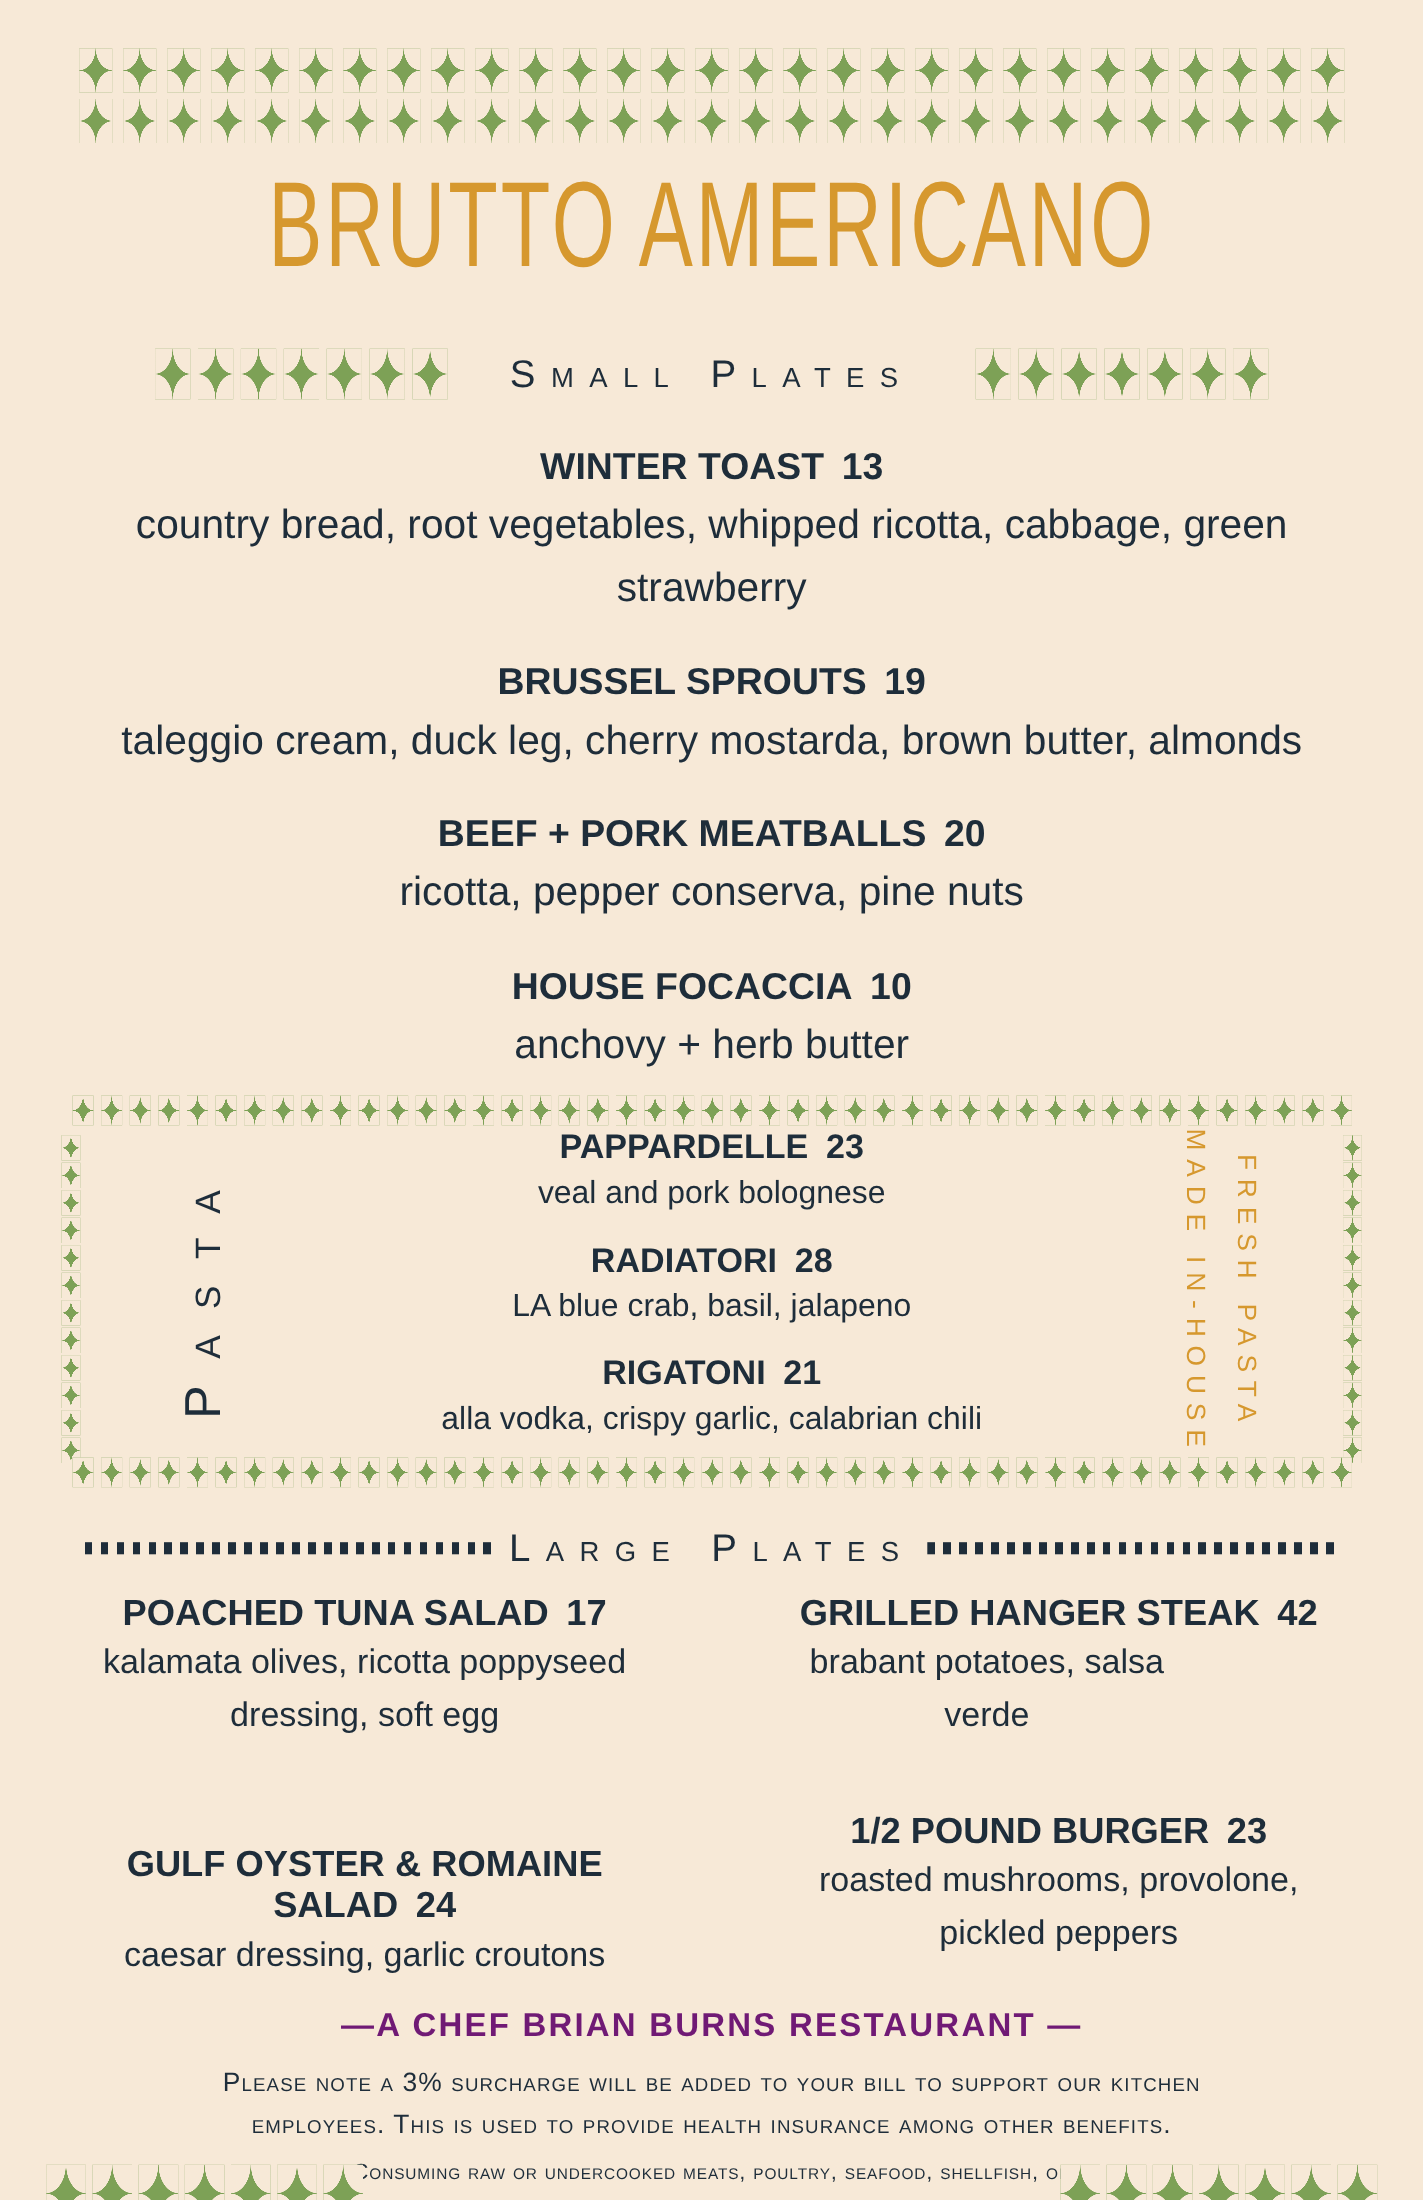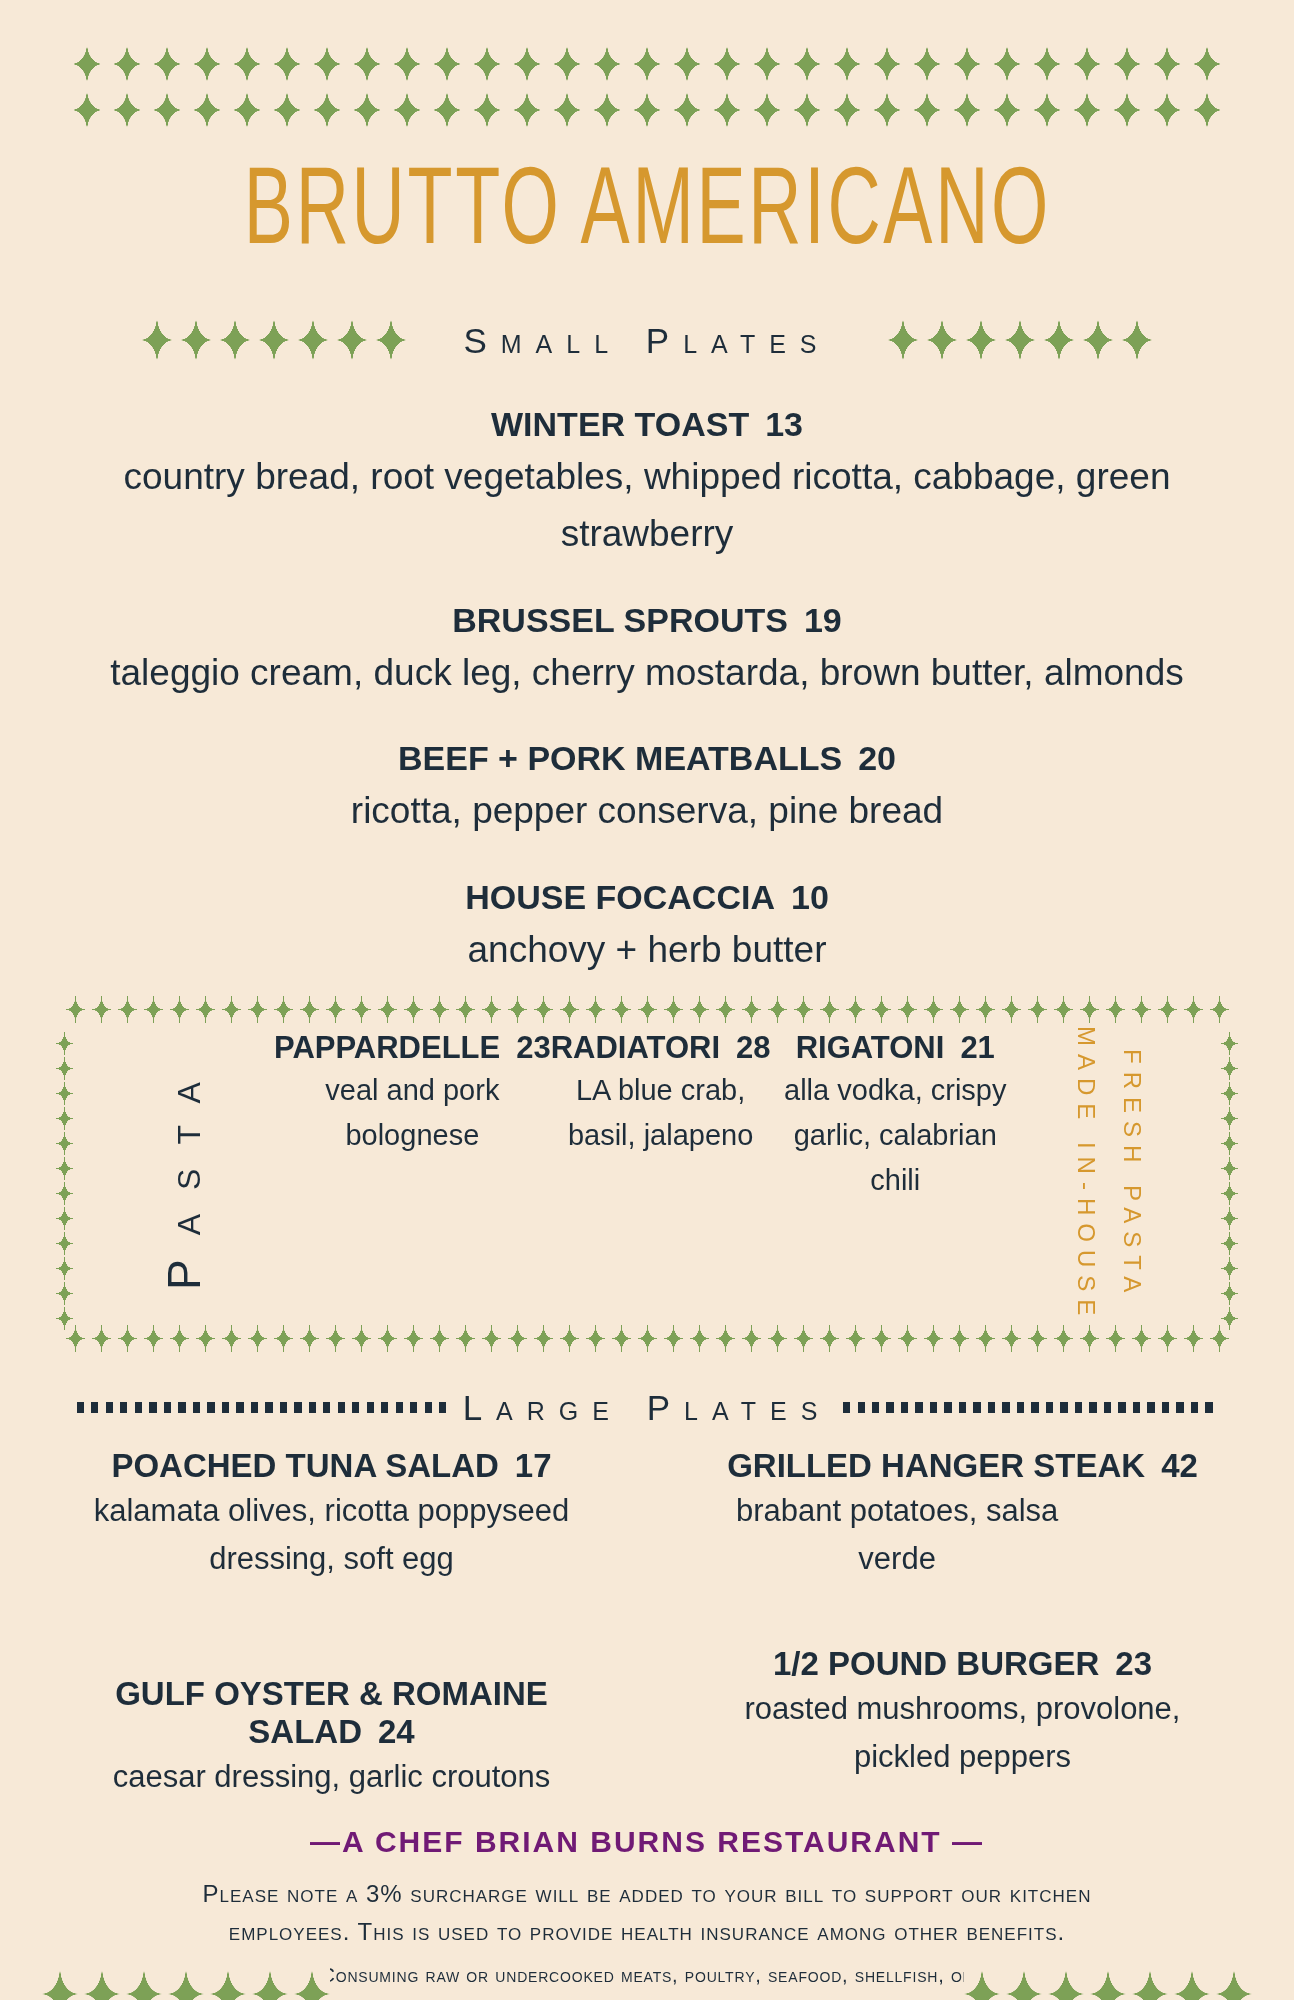--- a/index.html
+++ b/index.html
@@ -57,21 +57,21 @@
   
   .pbox{
     position:relative;width:1186px;height:356px;margin:18px auto 0 auto;
   }
   .pbox-top,.pbox-bottom{--sw:19px;--sh:27px;--sg:7px;}
   .pbox-top{position:absolute;top:0;left:0;right:0;}
   .pbox-bottom{position:absolute;bottom:0;left:0;right:0;}
   .pbox-left,.pbox-right{--sw:17px;--sh:23px;--sg:2px;position:absolute;top:36px;bottom:36px;justify-content:space-between;}
   .pbox-left{left:2px;}
   .pbox-right{right:2px;}
-  .pbox-content{position:absolute;inset:34px 220px 24px 220px;display:flex;flex-direction:row;justify-content:center;}
+  .pbox-content{position:absolute;inset:34px 220px 24px 220px;display:flex;flex-direction:column;justify-content:center;}
   .pbox .item{margin-bottom:20px;}
   .pbox .item-title{font-size:31px;}
   .pbox .item-desc{font-size:29px;margin-top:2px;text-align:center;}
   .pbox-label-wrap{position:absolute;left:50px;top:0;bottom:0;width:160px;display:flex;align-items:center;justify-content:center;}
   .pbox-label{
     transform:rotate(-90deg);white-space:nowrap;
     font-variant:small-caps;font-size:46px;letter-spacing:24px;font-weight:500;color:#1e2d3a;
   }
   .pbox-badge-wrap{position:absolute;right:40px;top:0;bottom:0;width:180px;display:flex;align-items:center;justify-content:center;}
   .pbox-badge{
@@ -209,21 +209,21 @@
     <div class="item">
       <div class="item-title"><span>WINTER TOAST</span><span class="item-price">13</span></div>
       <div class="item-desc">country bread, root vegetables, whipped ricotta, cabbage, green strawberry</div>
     </div>
     <div class="item">
       <div class="item-title"><span>BRUSSEL SPROUTS</span><span class="item-price">19</span></div>
       <div class="item-desc">taleggio cream, duck leg, cherry mostarda, brown butter, almonds</div>
     </div>
     <div class="item">
       <div class="item-title"><span>BEEF + PORK MEATBALLS</span><span class="item-price">20</span></div>
-      <div class="item-desc">ricotta, pepper conserva, pine bread</div>
+      <div class="item-desc">ricotta, pepper conserva, pine nuts</div>
     </div>
     <div class="item">
       <div class="item-title"><span>HOUSE FOCACCIA</span><span class="item-price">10</span></div>
       <div class="item-desc">anchovy + herb butter</div>
     </div>
   </div>
 
   <div class="pbox">
     <div class="star-row pbox-top">
         <span class="star"></span>

